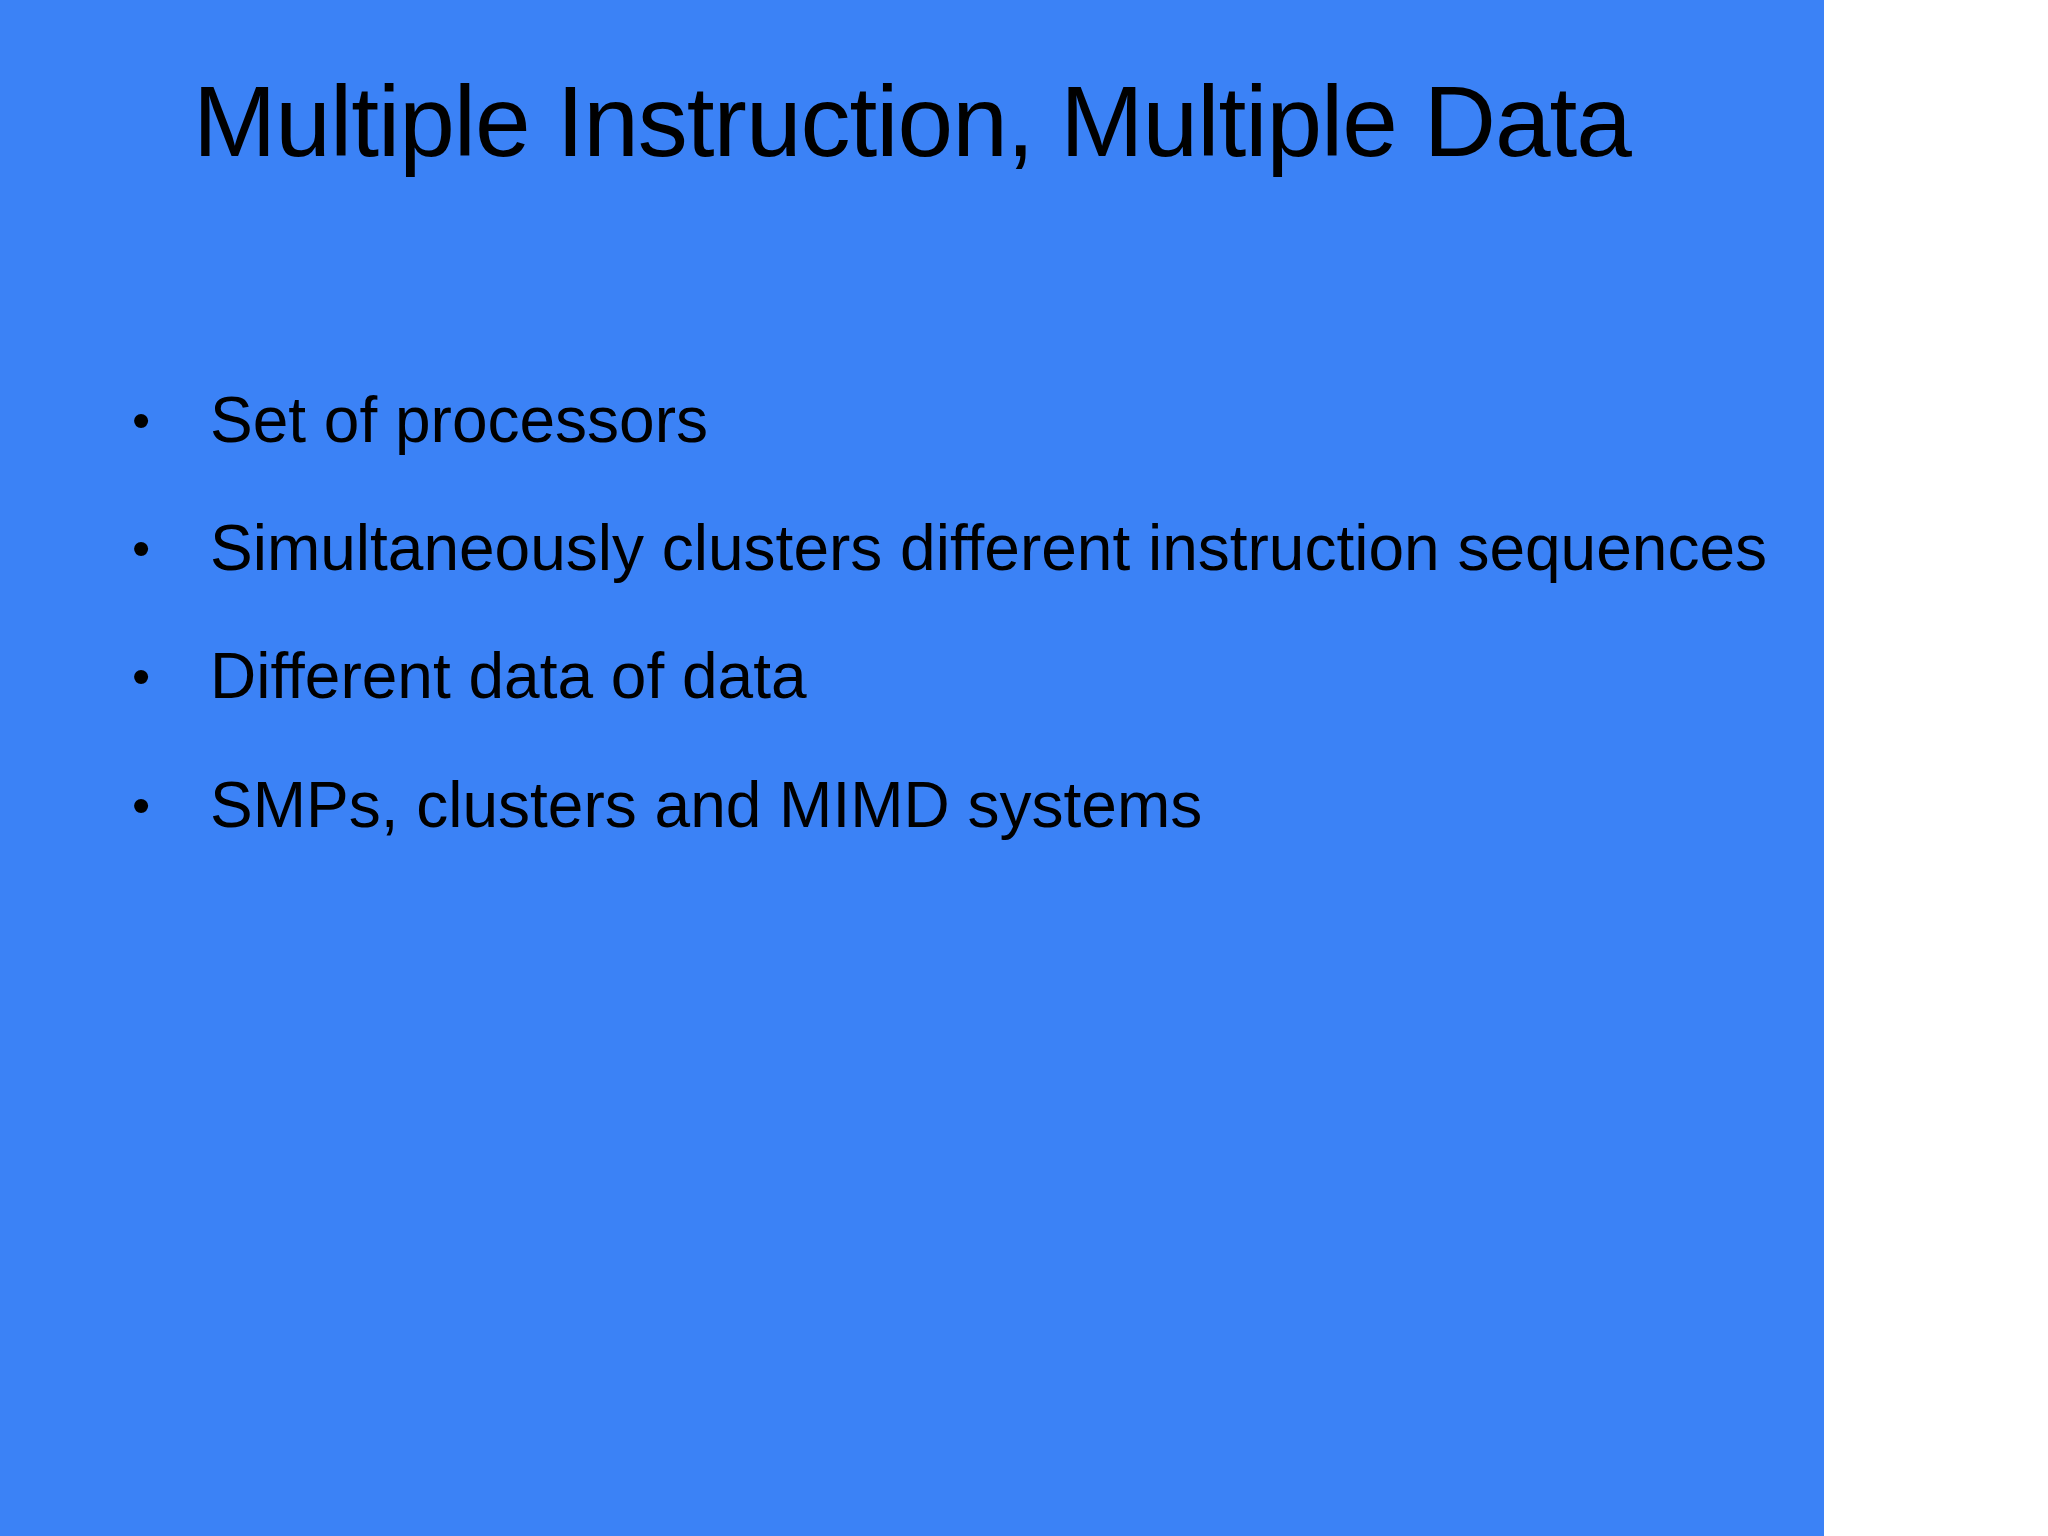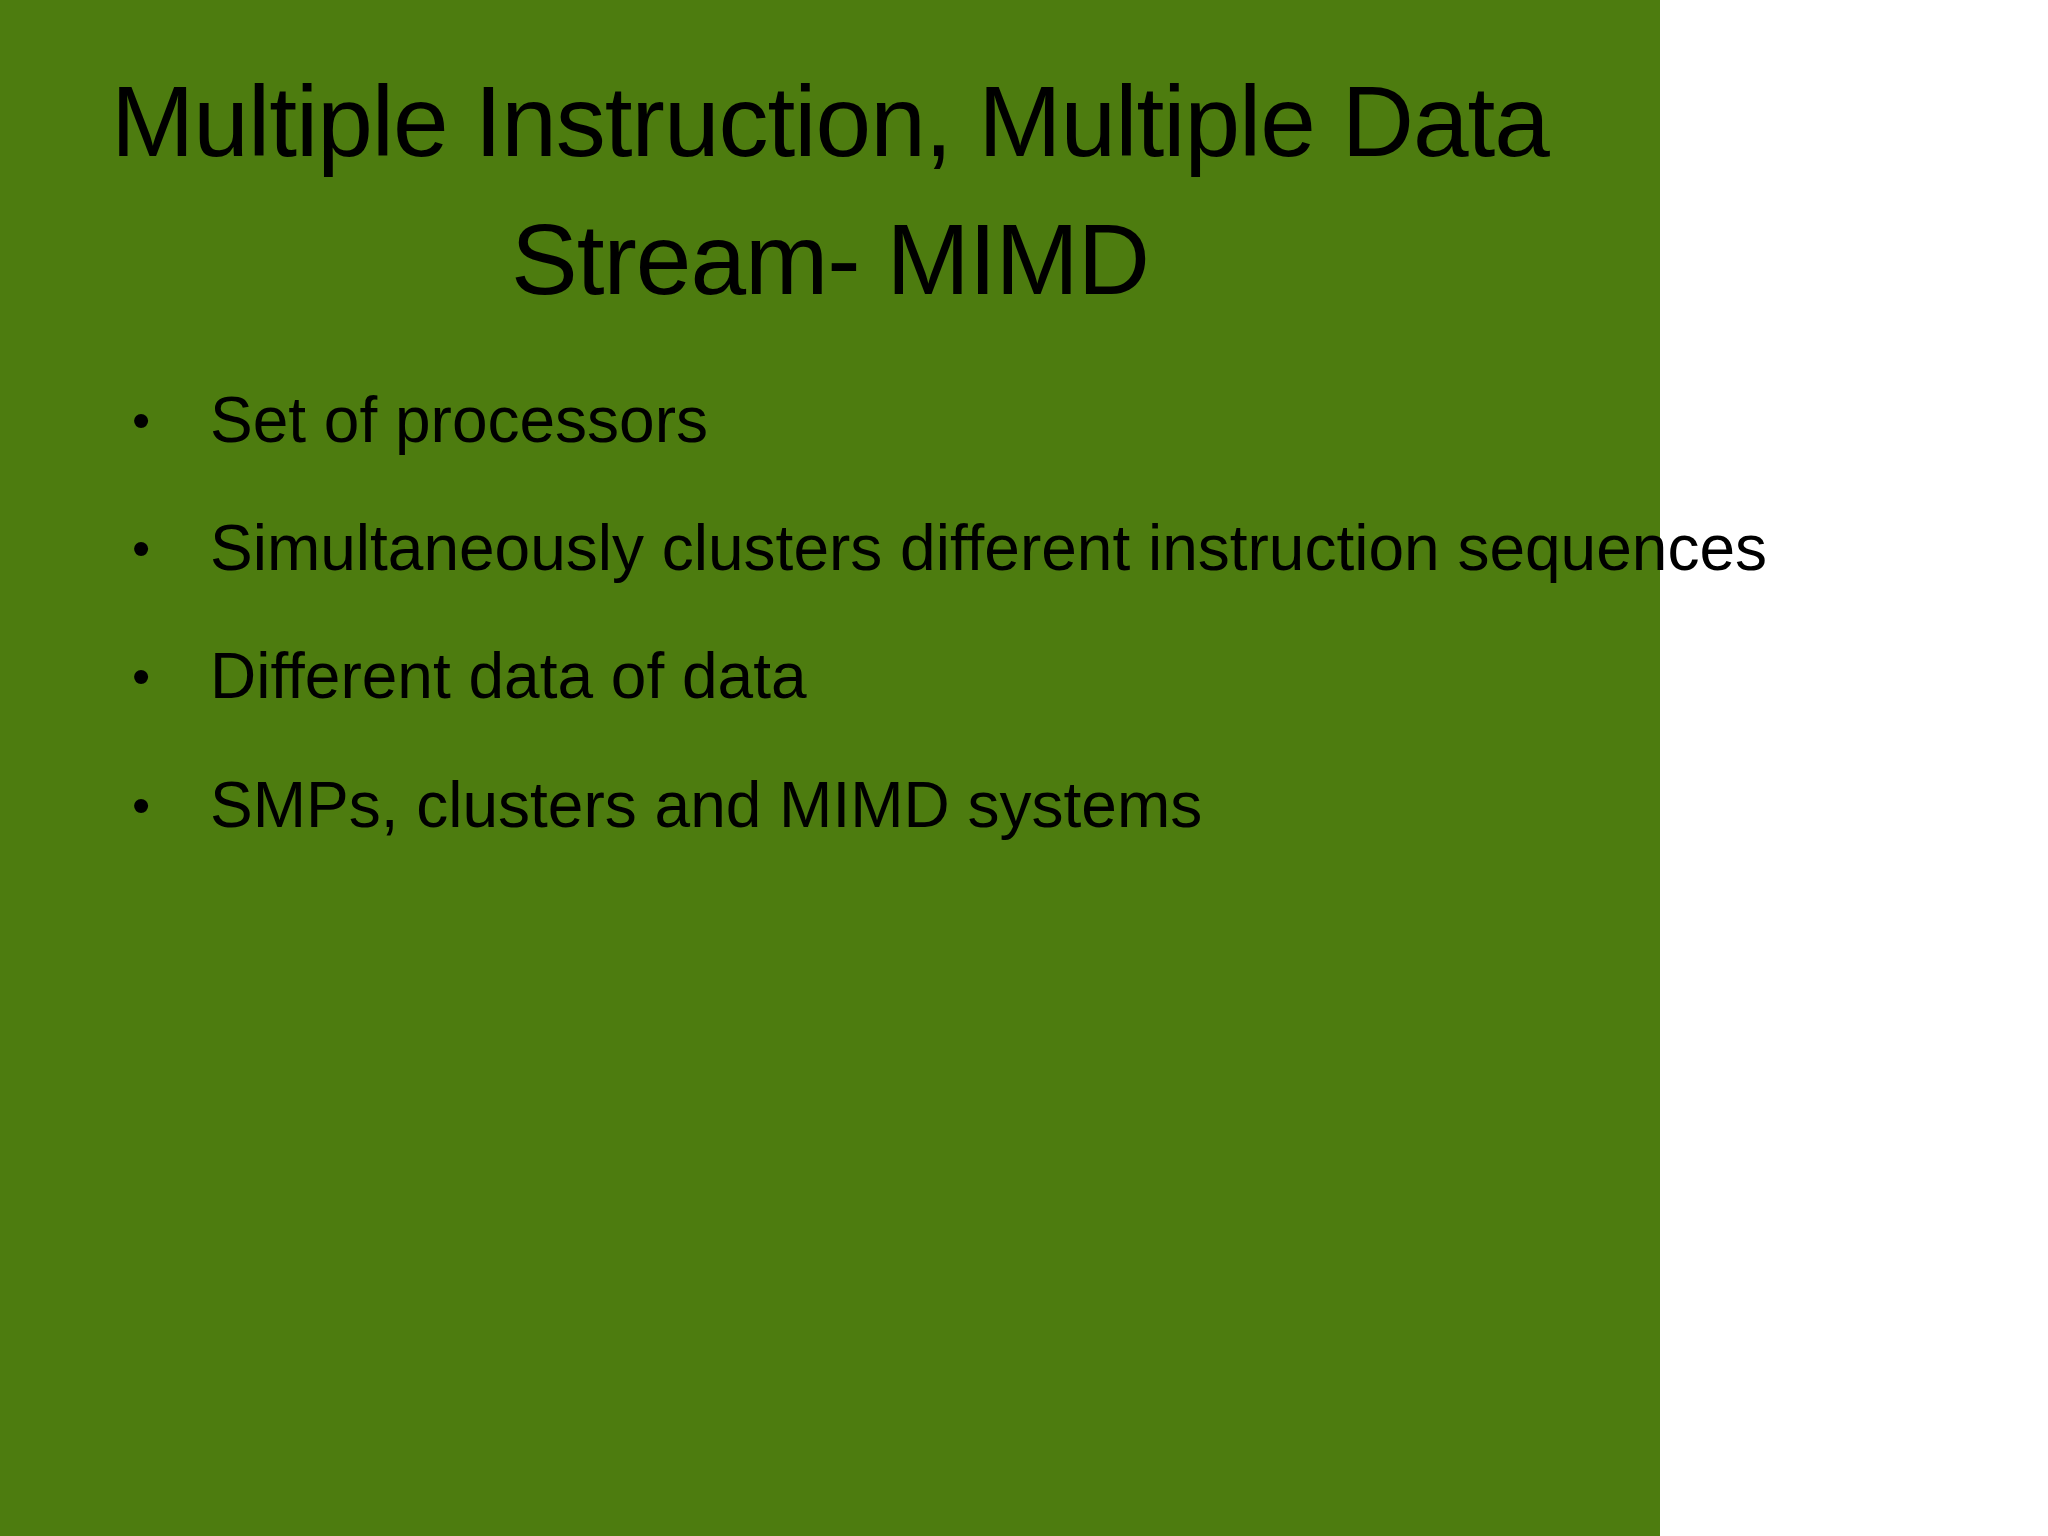--- a/index.html
+++ b/index.html
@@ -7,23 +7,23 @@
   html, body {
     width: 2048px;
     height: 1536px;
     background: #ffffff;
     overflow: hidden;
     font-family: "Liberation Sans", "DejaVu Sans", sans-serif;
   }
 
   .slide {
     position: relative;
-    width: 1660px;
+    width: 1824px;
     height: 1536px;
-    background: #4d7c0f;
+    background: #3b82f6;
     color: #000000;
   }
 
   .slide-title {
     position: absolute;
     top: 52px;
     left: 90px;
     right: 90px;
     text-align: center;
     font-size: 100px;
@@ -68,21 +68,20 @@
     max-width: 1580px;
   }
 </style>
 </head>
 <body>
 
 <div class="slide">
 
   <h1 class="slide-title">
     <span class="title-line">Multiple Instruction, Multiple Data</span>
-    <span class="title-line">Stream- MIMD</span>
   </h1>
 
   <ul class="bullet-list">
 
     <li class="bullet-item">
       <span class="bullet-marker">•</span>
       <span class="bullet-text">Set of processors</span>
     </li>
 
     <li class="bullet-item">

